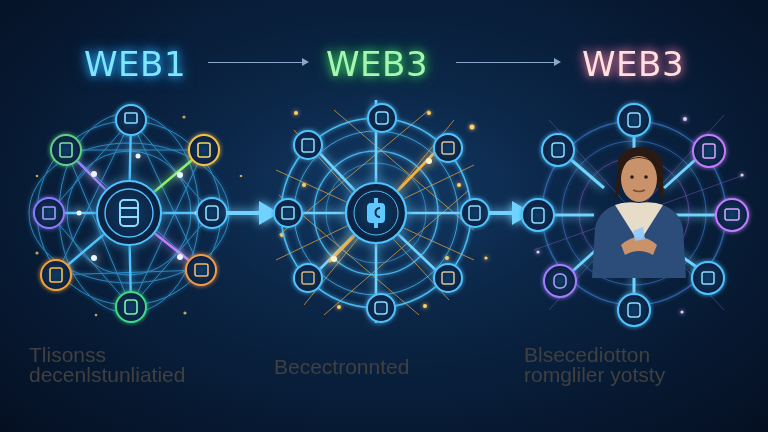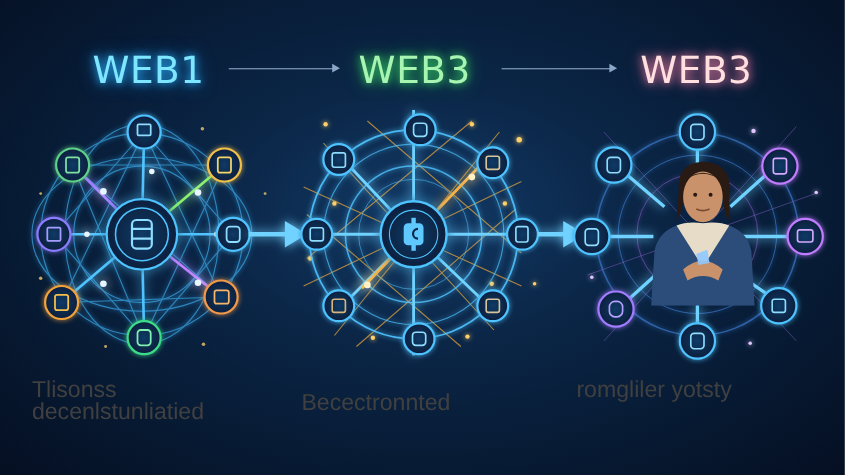--- a/index.html
+++ b/index.html
@@ -313,15 +313,16 @@
   <div class="title t3">WEB3</div>
 
   <div class="caption c1">
     <div>Tlisonss</div>
     <div>decenlstunliatied</div>
   </div>
   <div class="caption c2">
     <div>Becectronnted</div>
   </div>
   <div class="caption c3">
+    <div>Blsecediotton</div>
     <div>romgliler yotsty</div>
   </div>
 </div>
 
 </body></html>

